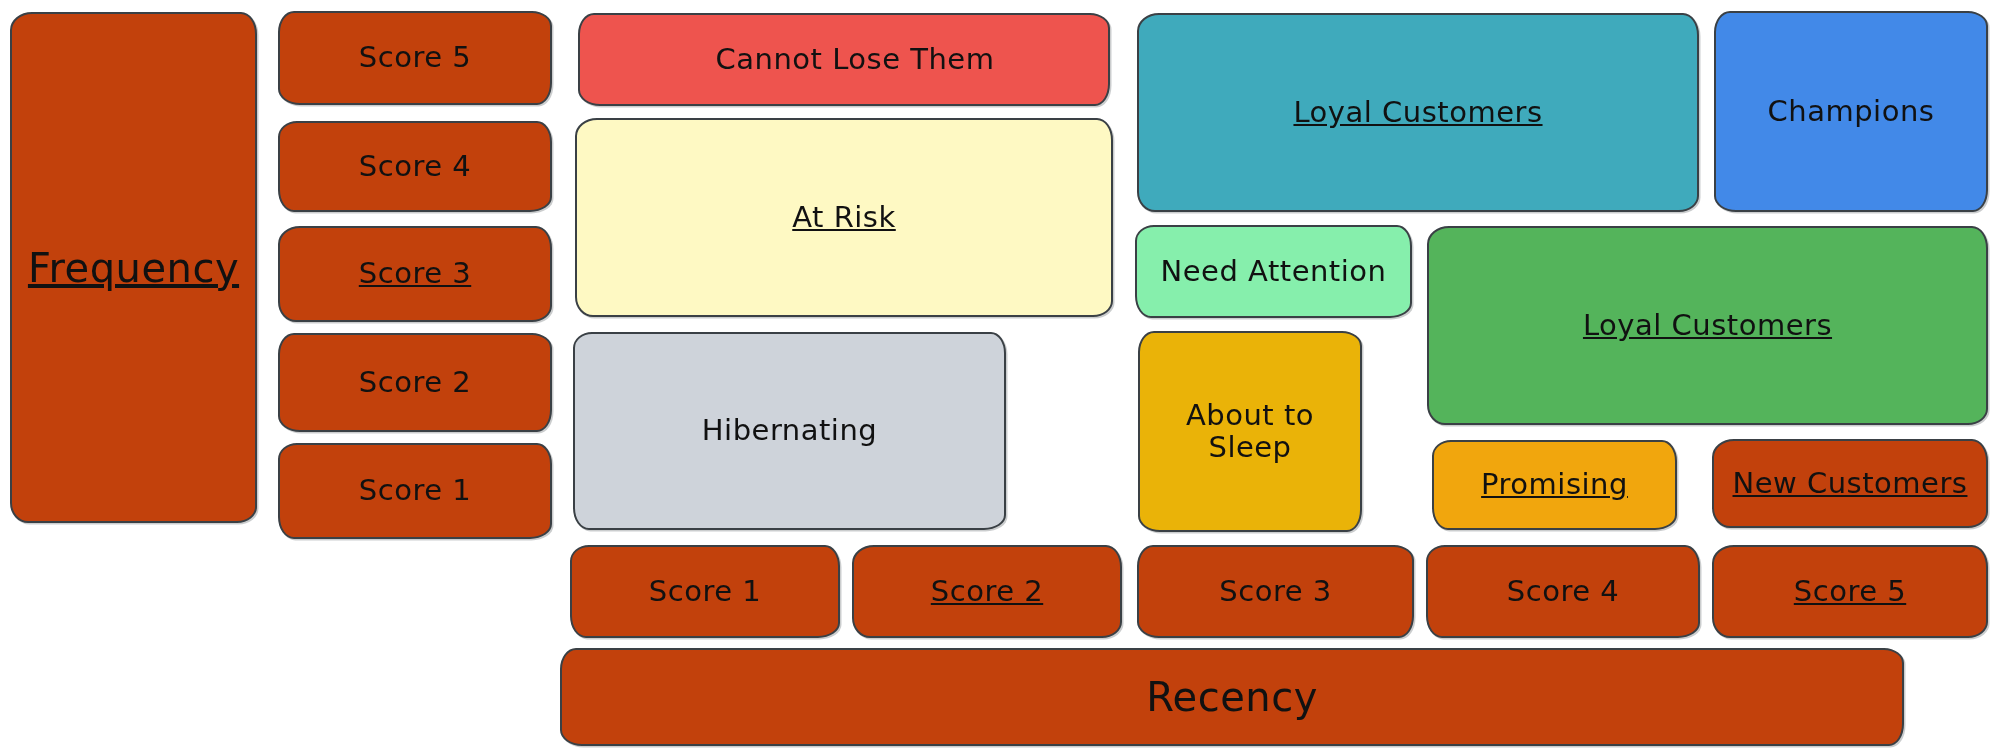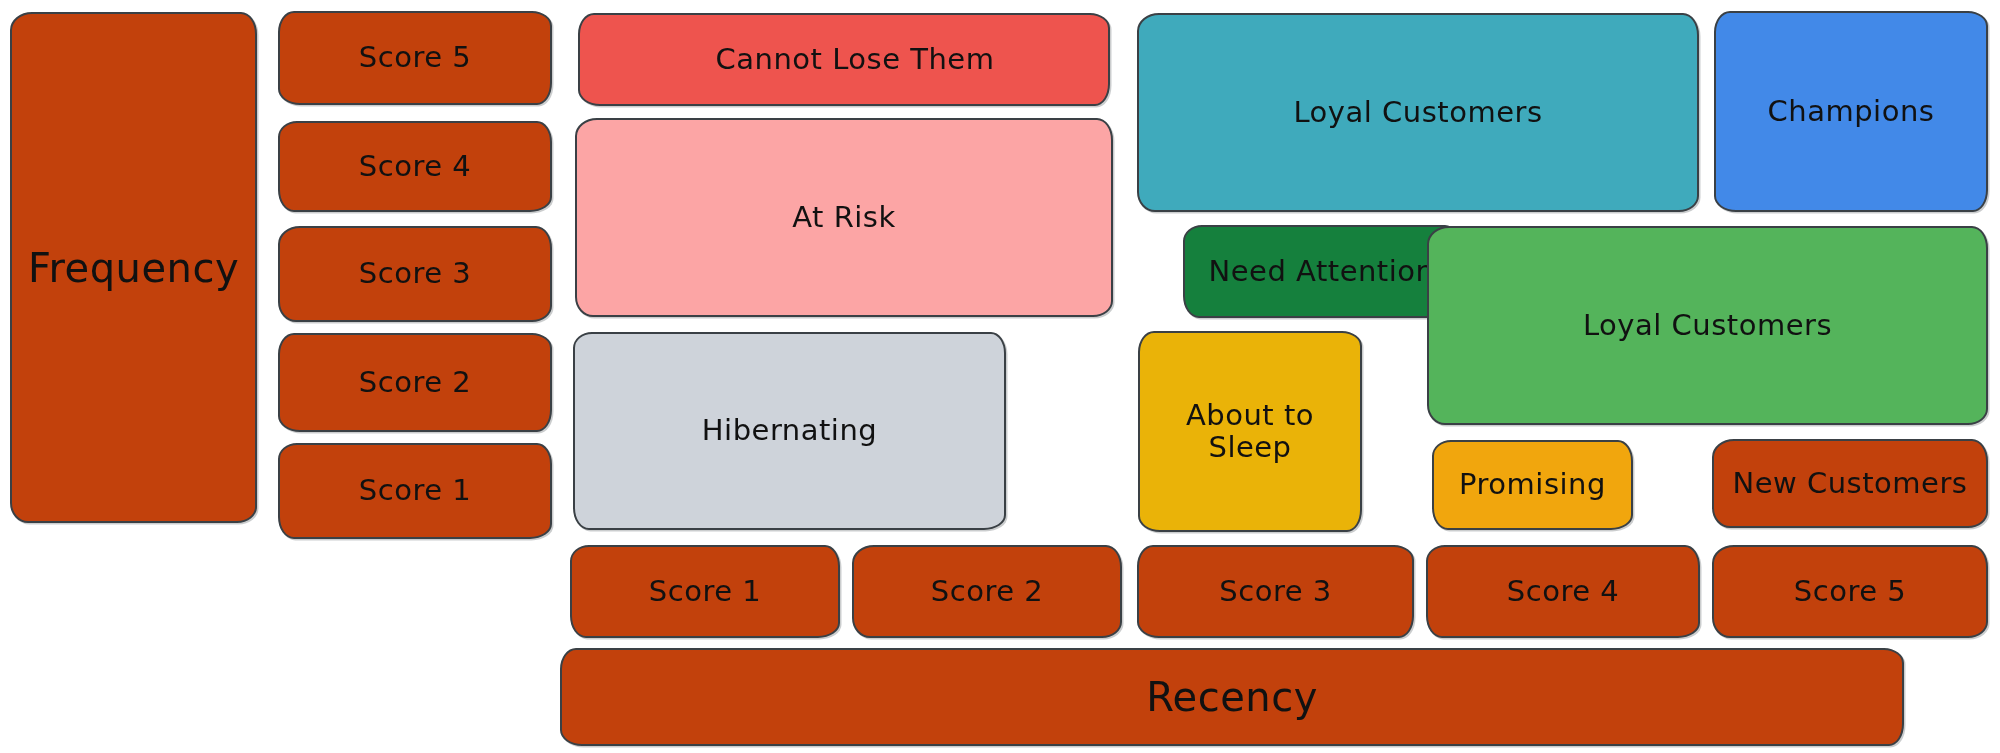--- a/index.html
+++ b/index.html
@@ -23,21 +23,21 @@
     justify-content: center;
     text-align: center;
     border: 2.5px solid #3a4045;
     box-sizing: border-box;
     font-size: 29px;
     letter-spacing: 0.5px;
     line-height: 1.1;
     box-shadow: 1.5px 1.5px 0 rgba(70,75,80,0.28);
   }
   
-  .r1 { border-radius: 22px 16px 20px 18px / 18px 22px 16px 20px; }
+  .r1 { border-radius: 22px 16px 20px 18px / 18px 22px 16px 20px; text-decoration: underline; }
   .r2 { border-radius: 16px 20px 15px 22px / 21px 15px 22px 16px; }
   .r3 { border-radius: 19px 15px 22px 16px / 16px 21px 15px 22px; }
   .white { background: #c2410c; }
   .axis-tall { font-size: 40px; }
   .seg { font-size: 29px; }
 </style>
 </head>
 <body>
 
 <div class="canvas">
@@ -45,35 +45,35 @@
   <div class="box white axis-tall r1" style="left:10px; top:12px; width:247px; height:511px;">Frequency</div>
 
   <div class="box white r2" style="left:278px; top:11px;  width:274px; height:94px;">Score 5</div>
   <div class="box white r3" style="left:278px; top:121px; width:274px; height:91px;">Score 4</div>
   <div class="box white r1" style="left:278px; top:226px; width:274px; height:96px;">Score 3</div>
   <div class="box white r2" style="left:278px; top:333px; width:274px; height:99px;">Score 2</div>
   <div class="box white r3" style="left:278px; top:443px; width:274px; height:96px;">Score 1</div>
 
   <div class="box seg r2" style="left: 578px; top: 13px; width: 532px; height: 93px; background: rgb(238, 84, 78); padding-left: 22px;">Cannot Lose Them</div>
 
-  <div class="box seg r1" style="left: 575px; top: 118px; width: 538px; height: 199px; background: #fca5a5; text-align: center;">At Risk</div>
+  <div class="box seg r1" style="left: 575px; top: 118px; width: 538px; height: 199px; background: #fef9c3; text-align: center;">At Risk</div>
 
   <div class="box seg r3" style="left: 573px; top: 332px; width: 433px; height: 198px; background: rgb(206, 211, 218);">Hibernating</div>
 
   <div class="box seg r1" style="left: 1137px; top: 13px; width: 562px; height: 199px; background: rgb(63, 170, 188);">Loyal Customers</div>
 
   <div class="box seg r2" style="left: 1714px; top: 11px; width: 274px; height: 201px; background: rgb(66, 137, 232);">Champions</div>
 
-  <div class="box seg r3" style="left: 1135px; top: 225px; width: 277px; height: 93px; background: #15803d; margin-left: 48px;">Need Attention</div>
+  <div class="box seg r3" style="left: 1135px; top: 225px; width: 277px; height: 93px; background: #86efac;">Need Attention</div>
 
   <div class="box seg r1" style="left: 1427px; top: 226px; width: 561px; height: 199px; background: rgb(84, 180, 91);">Loyal Customers</div>
 
   <div class="box seg r2" style="left: 1138px; top: 331px; width: 224px; height: 201px; background: #eab308;">About to Sleep</div>
 
-  <div class="box seg r3" style="left: 1432px; top: 440px; width: 201px; height: 90px; background: rgb(241, 166, 13);">Promising</div>
+  <div class="box seg r3" style="left: 1432px; top: 440px; width: 245px; height: 90px; background: rgb(241, 166, 13); text-decoration: underline;">Promising</div>
 
   <div class="box seg r1" style="left: 1712px; top: 439px; width: 276px; height: 89px; background: #c2410c;">New Customers</div>
 
   <div class="box white r3" style="left:570px;  top:545px; width:270px; height:93px;">Score 1</div>
   <div class="box white r1" style="left:852px;  top:545px; width:270px; height:93px;">Score 2</div>
   <div class="box white r2" style="left:1137px; top:545px; width:277px; height:93px;">Score 3</div>
   <div class="box white r3" style="left:1426px; top:545px; width:274px; height:93px;">Score 4</div>
   <div class="box white r1" style="left:1712px; top:545px; width:276px; height:93px;">Score 5</div>
 
   <div class="box white axis-tall r2" style="left:560px; top:648px; width:1344px; height:98px;">Recency</div>

